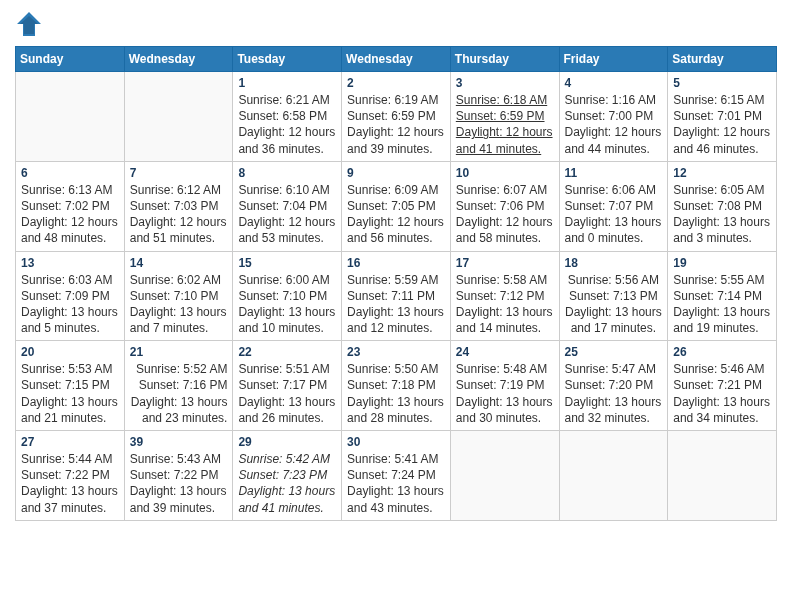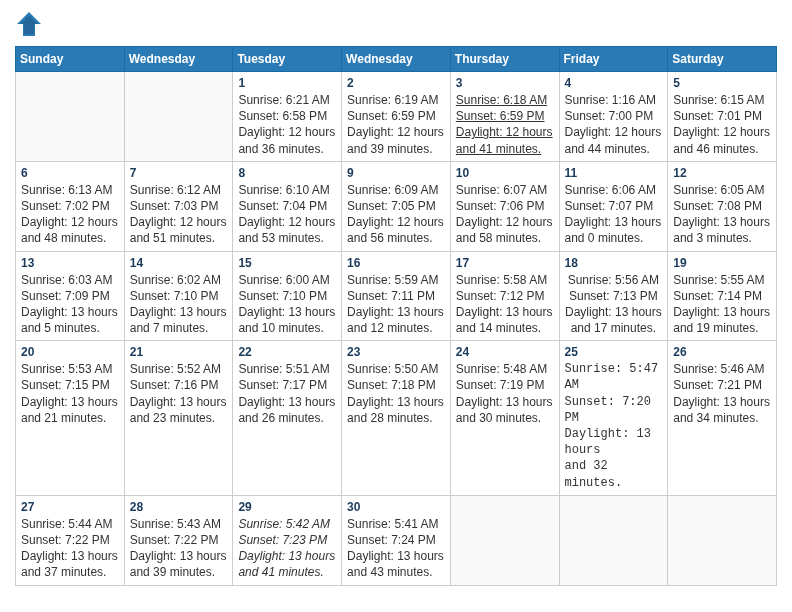--- a/index.html
+++ b/index.html
@@ -275,21 +275,21 @@
         <tr>
           <td>
             <span class="day-number">20</span>
             <div class="day-info" style="white-space: pre-line;">Sunrise: 5:53 AM
 Sunset: 7:15 PM
 Daylight: 13 hours
 and 21 minutes.</div>
           </td>
           <td>
             <span class="day-number">21</span>
-            <div class="day-info" style="white-space: pre-line;">Sunrise: 5:52 AM
+            <div class="day-info" style="white-space: pre-line; text-align: right;">Sunrise: 5:52 AM
 Sunset: 7:16 PM
 Daylight: 13 hours
 and 23 minutes.</div>
           </td>
           <td>
             <span class="day-number">22</span>
             <div class="day-info" style="white-space: pre-line;">Sunrise: 5:51 AM
 Sunset: 7:17 PM
 Daylight: 13 hours
 and 26 minutes.</div>
@@ -303,21 +303,21 @@
           </td>
           <td>
             <span class="day-number">24</span>
             <div class="day-info" style="white-space: pre-line;">Sunrise: 5:48 AM
 Sunset: 7:19 PM
 Daylight: 13 hours
 and 30 minutes.</div>
           </td>
           <td>
             <span class="day-number">25</span>
-            <div class="day-info" style="white-space: pre-line; font-family: Liberation Mono, monospace;">Sunrise: 5:47 AM
+            <div class="day-info" style="white-space: pre-line;">Sunrise: 5:47 AM
 Sunset: 7:20 PM
 Daylight: 13 hours
 and 32 minutes.</div>
           </td>
           <td>
             <span class="day-number">26</span>
             <div class="day-info" style="white-space: pre-line;">Sunrise: 5:46 AM
 Sunset: 7:21 PM
 Daylight: 13 hours
 and 34 minutes.</div>
@@ -325,21 +325,21 @@
         </tr>
         <tr>
           <td>
             <span class="day-number">27</span>
             <div class="day-info" style="white-space: pre-line;">Sunrise: 5:44 AM
 Sunset: 7:22 PM
 Daylight: 13 hours
 and 37 minutes.</div>
           </td>
           <td>
-            <span class="day-number">28</span>
+            <span class="day-number">39</span>
             <div class="day-info" style="white-space: pre-line;">Sunrise: 5:43 AM
 Sunset: 7:22 PM
 Daylight: 13 hours
 and 39 minutes.</div>
           </td>
           <td>
             <span class="day-number">29</span>
             <div class="day-info" style="white-space: pre-line; font-style: italic;">Sunrise: 5:42 AM
 Sunset: 7:23 PM
 Daylight: 13 hours

